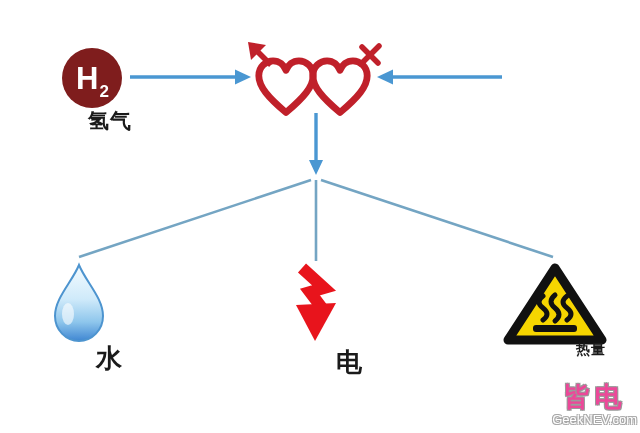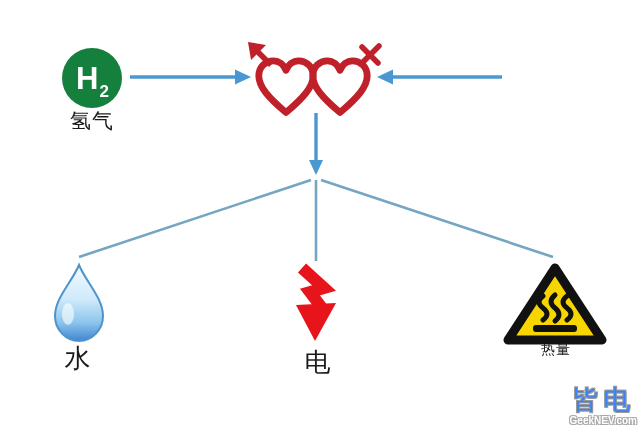--- a/index.html
+++ b/index.html
@@ -6,50 +6,50 @@
   .canvas{
     position:relative;width:640px;height:433px;background:#ffffff;overflow:hidden;
     font-family:"Liberation Sans", sans-serif;
   }
   .connectors{position:absolute;left:0;top:0;z-index:1;}
   .connectors line{stroke:#4a97d2;stroke-width:3.4;}
   .connectors line.branch{stroke:#74a5c3;stroke-width:2.6;}
   .connectors polygon{fill:#4a97d2;}
   .circle-node{
     position:absolute;width:60px;height:60px;border-radius:50%;
-    background:#15803d;color:#ffffff;display:flex;align-items:center;justify-content:center;
+    background:#7f1d1d;color:#ffffff;display:flex;align-items:center;justify-content:center;
     z-index:2;
   }
   .formula{font-size:31px;font-weight:bold;line-height:1;}
   .formula .sub{font-size:17px;font-weight:bold;position:relative;top:8px;left:1px;}
   #h2-node{left:62px;top:48px;}
   #o2-node{left:503px;top:48px;}
   .node-label{
-    position:absolute;font-weight:normal;color:#1a1a1a;text-align:center;z-index:2;
+    position:absolute;font-weight:bold;color:#1a1a1a;text-align:right;z-index:2;
     letter-spacing:1px;
   }
   #h2-label{left:52px;top:107px;width:80px;font-size:21px;}
   #o2-label{left:493px;top:107px;width:80px;font-size:21px;}
   #water-label{left:33px;top:341px;width:90px;font-size:26px;}
   #elec-label{left:273px;top:345px;width:90px;font-size:26px;}
   #heat-label{left:506px;top:341px;width:100px;font-size:14px;}
   .icon-abs{position:absolute;z-index:2;}
   #hearts-icon{left:246px;top:40px;}
   #droplet-icon{left:48px;top:262px;}
   #bolt-icon{left:292px;top:263px;}
   #heat-icon{left:503px;top:262px;}
   .watermark{
     position:absolute;right:3px;bottom:7px;z-index:3;text-align:center;line-height:1;
   }
   .wm-brand{
-    display:block;font-size:27px;font-weight:normal;letter-spacing:4px;color:#3b82f6;
+    display:block;font-size:27px;font-weight:bold;letter-spacing:4px;color:#ec4899;
     text-shadow:-1px -1px 0 #9a9a9a,1px -1px 0 #9a9a9a,-1px 1px 0 #9a9a9a,1px 1px 0 #9a9a9a;
   }
   .wm-site{
-    display:block;margin-top:2px;font-size:10px;font-weight:bold;color:#ffffff;
+    display:block;margin-top:2px;font-size:13px;font-weight:normal;color:#ffffff;
     text-shadow:-1px -1px 0 #a8a8a8,1px -1px 0 #a8a8a8,-1px 1px 0 #a8a8a8,1px 1px 0 #a8a8a8;
   }
 </style>
 </head>
 <body>
 
 <div class="canvas">
 
   <svg class="connectors" width="640" height="433" viewBox="0 0 640 433">
     <g>

